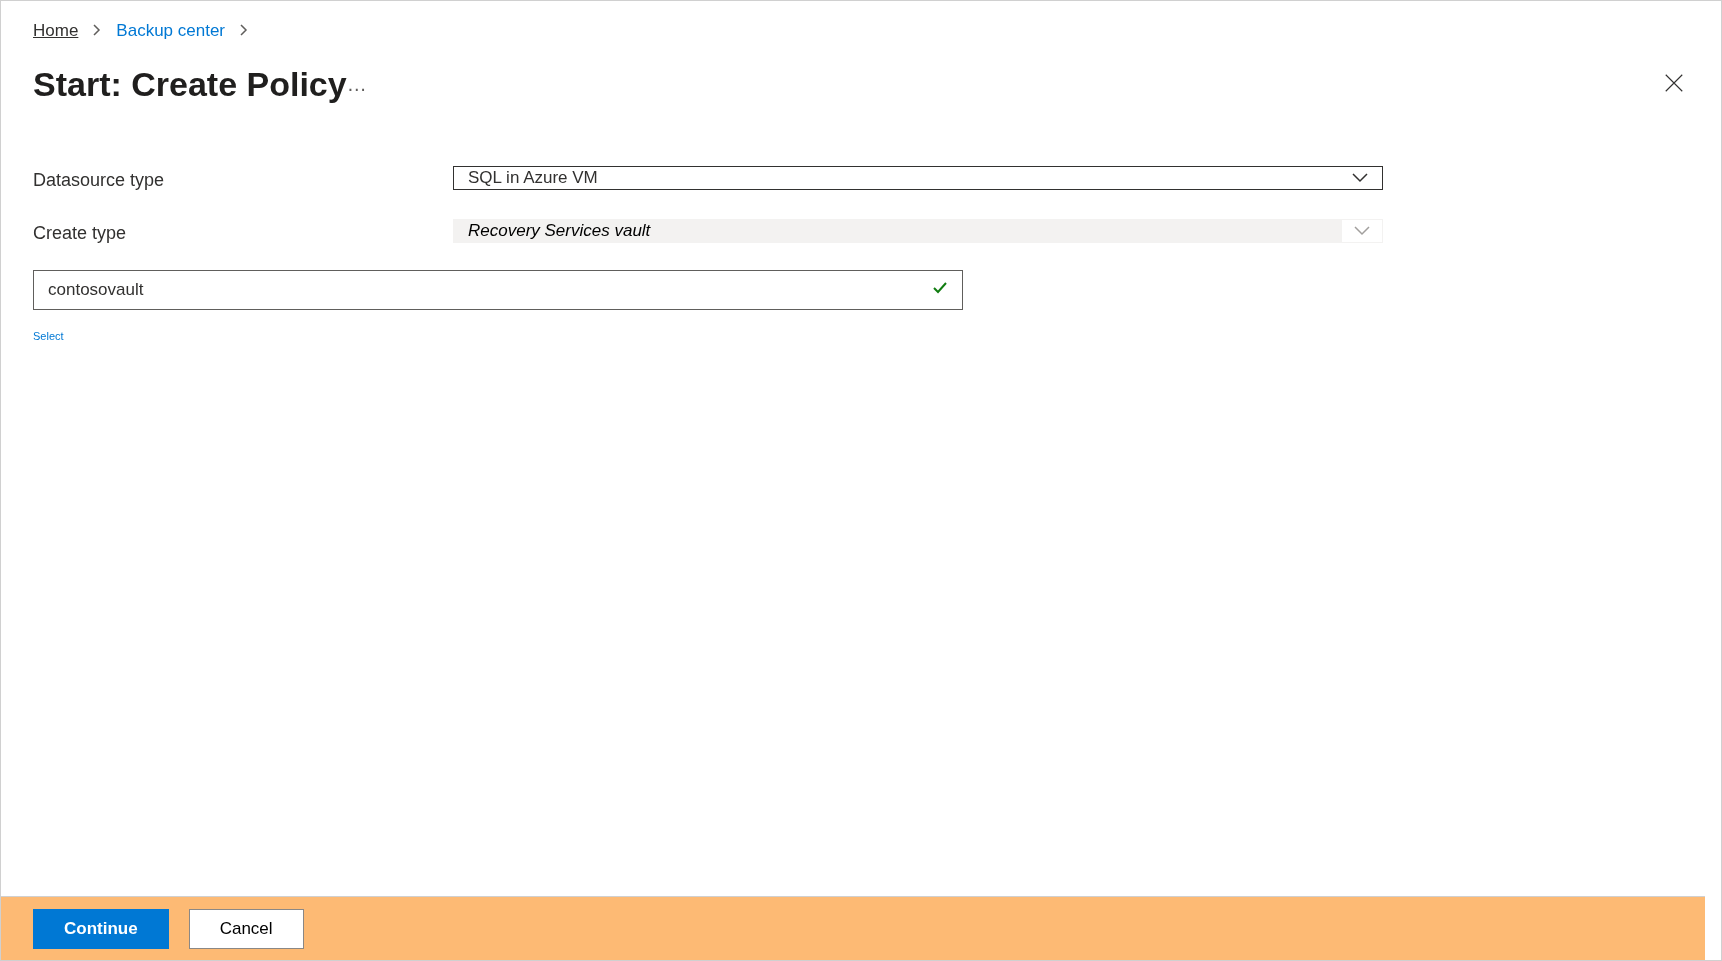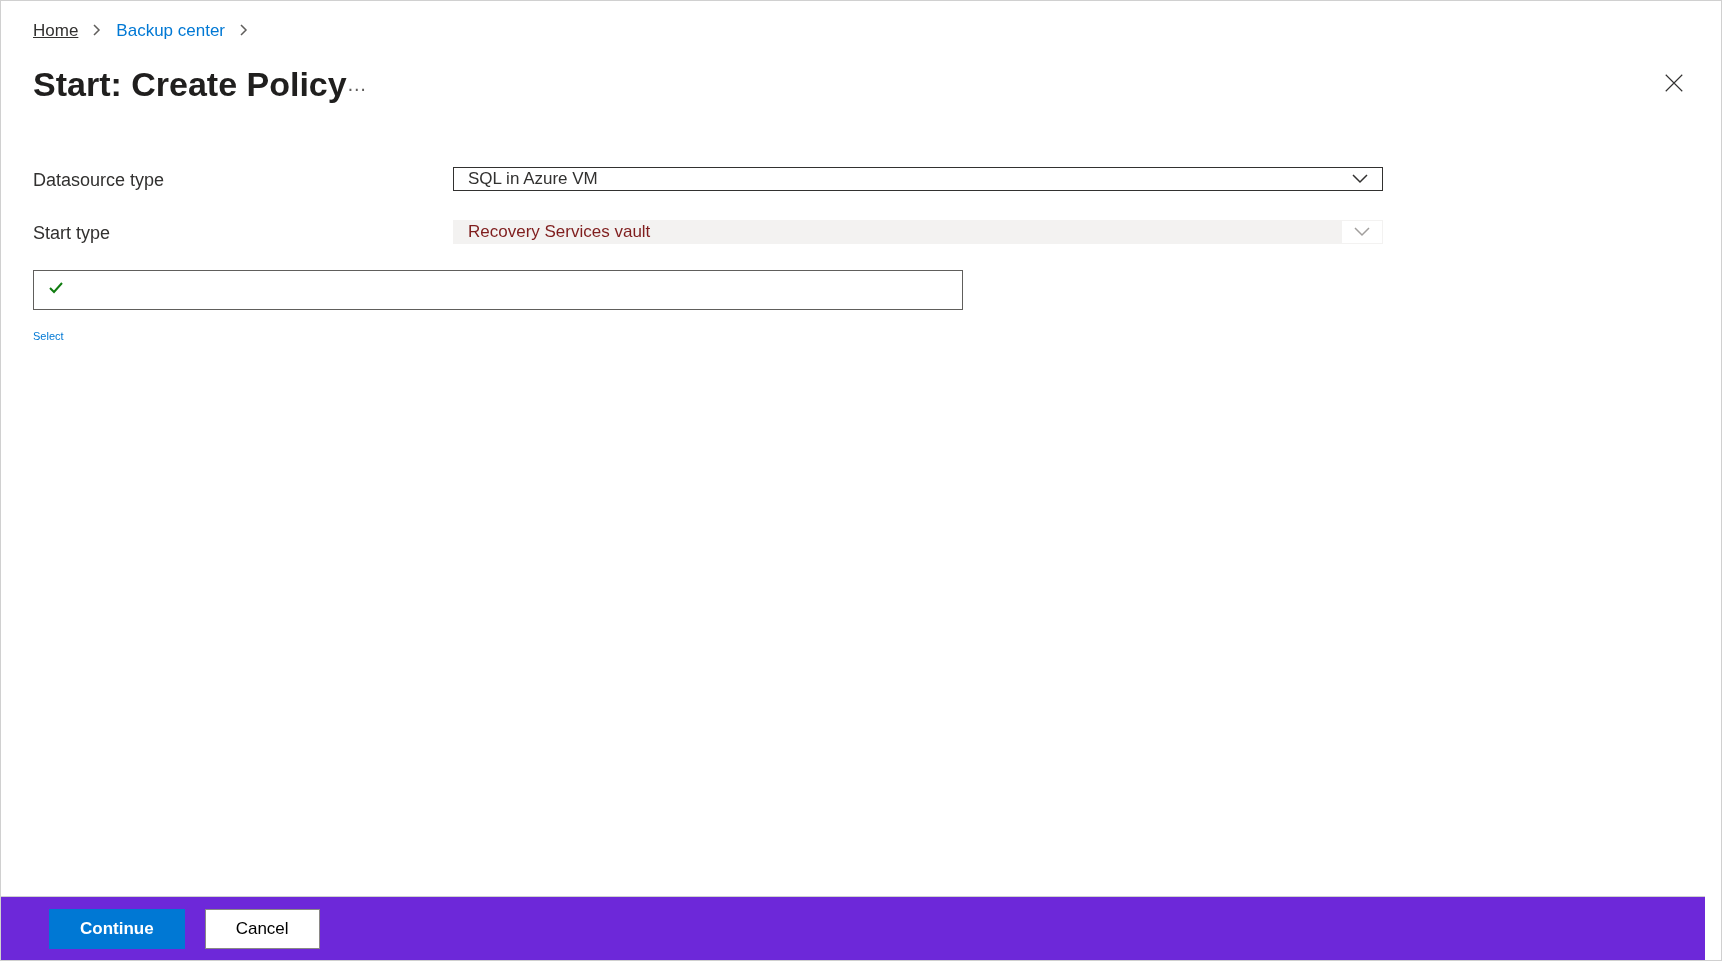--- a/index.html
+++ b/index.html
@@ -68,21 +68,21 @@
       padding: 4px;
     }
     .close-x svg {
       width: 22px;
       height: 22px;
       stroke: #323130;
       stroke-width: 1.2;
     }
     .form-row {
       display: flex;
-      align-items: flex-end;
+      align-items: center;
       margin-bottom: 26px;
     }
     .form-label {
       width: 420px;
       font-size: 18px;
       color: #323130;
       padding-top: 6px;
     }
     .required-star {
       color: #a80000;
@@ -109,21 +109,22 @@
     .select-box .chev-down {
       font-size: 16px;
     }
     .select-box.disabled {
       background: #f3f2f1;
       border: 1px solid #f3f2f1;
       color: #a19f9d;
       cursor: default;
     }
     .select-box.disabled .value {
-      color: #7f1d1d;
+      color: #000000;
+      font-style: italic;
     }
     .select-box.disabled .chev-down-wrap {
       background: #ffffff;
       height: 100%;
       display: flex;
       align-items: center;
       padding: 0 12px;
       margin-right: -14px;
     }
     .select-box.disabled .chev-down {
@@ -161,23 +162,23 @@
     }
     .footer-bar {
       position: absolute;
       bottom: 0;
       left: 0;
       right: 16px;
       height: 64px;
       border-top: 1px solid #d0d0d0;
       display: flex;
       align-items: center;
-      padding: 0 48px;
+      padding: 0 32px;
       gap: 20px;
-      background: #6d28d9;
+      background: #fdba74;
     }
     .btn {
       height: 40px;
       padding: 0 30px;
       font-size: 17px;
       border: 1px solid #8a8886;
       background: #ffffff;
       cursor: pointer;
       font-family: inherit;
     }
@@ -227,38 +228,39 @@
         <span class="chev-down">
           <svg width="16" height="10" viewBox="0 0 16 10">
               <path d="M1 1 L8 8 L15 1" fill="none" stroke="#323130" stroke-width="1.5"></path>
             </svg>
         </span>
       </div>
     </div>
   </div>
 
   <div class="form-row">
-    <div class="form-label">Start type</div>
+    <div class="form-label">Create type</div>
     <div class="form-control-wrap">
       <div class="select-box disabled">
         <span class="value">Recovery Services vault</span>
         <span class="chev-down-wrap">
           <span class="chev-down">
             <svg width="16" height="10" viewBox="0 0 16 10">
                 <path d="M1 1 L8 8 L15 1" fill="none" stroke="#a19f9d" stroke-width="1.5"></path>
               </svg>
           </span>
         </span>
       </div>
     </div>
   </div>
 
   <div class="form-row">
     <div class="form-control-wrap">
       <div class="text-input-box">
+        <span class="value">contosovault</span>
         <span class="check-icon">
           <svg viewBox="0 0 16 16">
               <path d="M2 8 L6 12 L14 3"></path>
             </svg>
         </span>
       </div>
       <a class="helper-link">Select</a>
     </div>
   </div>
 </div>

